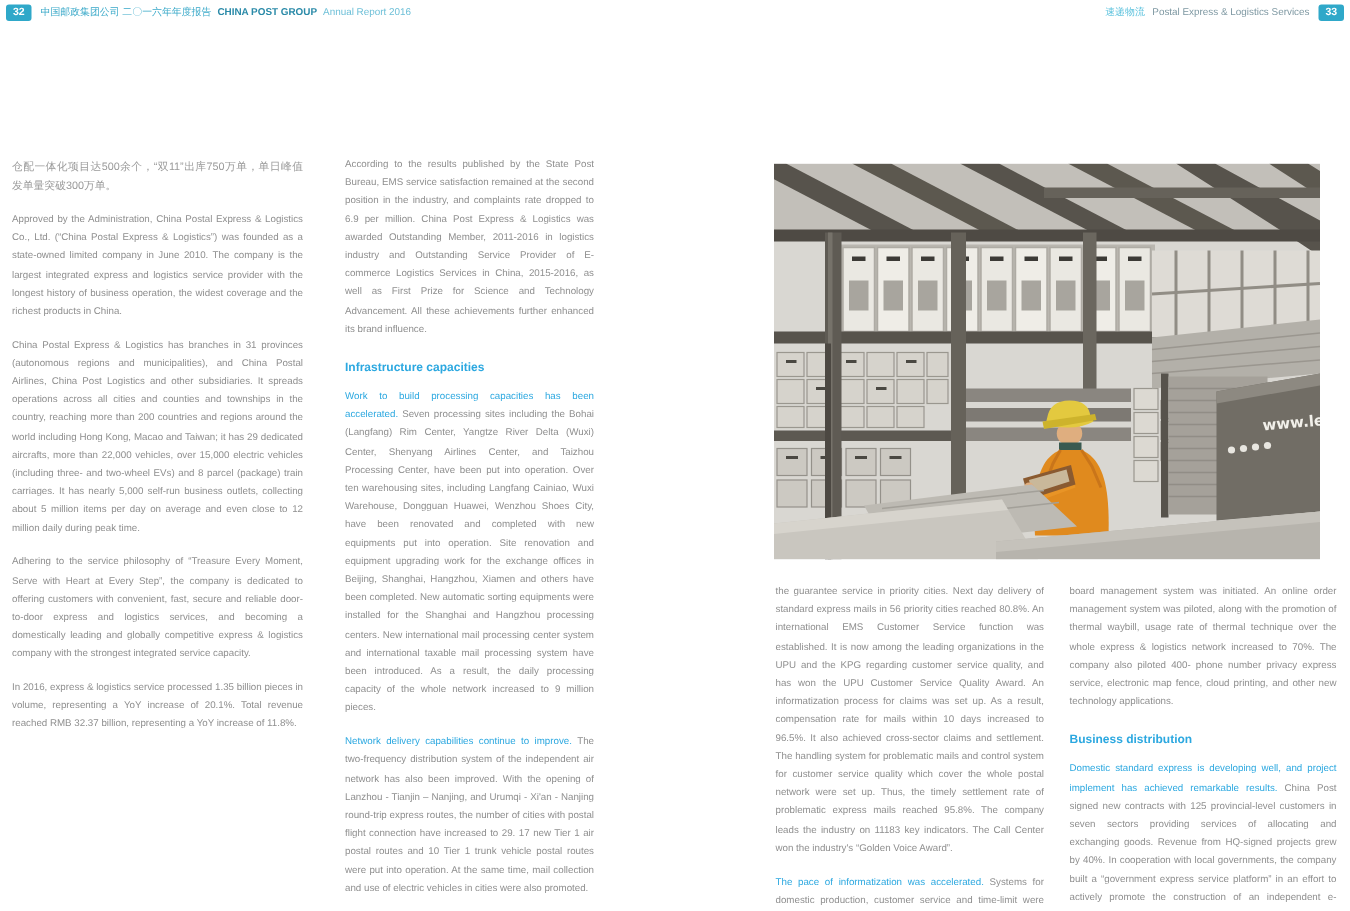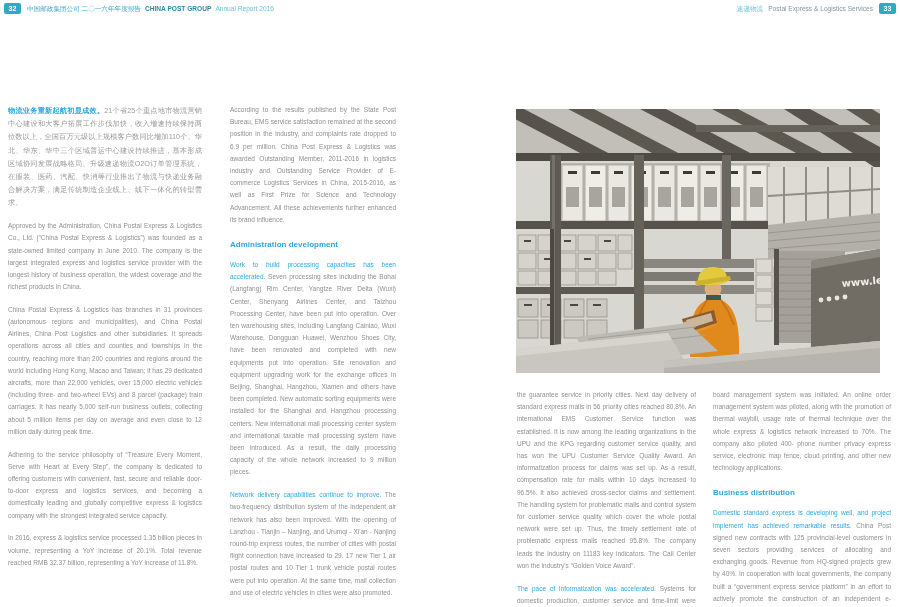--- a/index.html
+++ b/index.html
@@ -43,30 +43,30 @@
 
 <div class="hdr hdr-left">
   <span class="pg-badge">32</span><span class="hdr-zh">中国邮政集团公司 二〇一六年年度报告</span><span class="hdr-en-b">CHINA POST GROUP</span><span class="hdr-en-l">Annual Report 2016</span>
 </div>
 
 <div class="hdr hdr-right">
   <span class="hdr-sec-zh">速递物流</span><span class="hdr-sec-en">Postal Express &amp; Logistics Services</span><span class="pg-badge">33</span>
 </div>
 
 <div class="col col1">
-  <p class="zh"><span class="lead-zh">物流业务重新起航初显成效。</span><span>21个省25个重点地市物流营销中心建设和大客户拓展工作步伐加快，收入增速持续保持两位数以上，全国百万元级以上规模客户数同比增加110个。华北、华东、华中三个区域普运中心建设持续推进，基本形成区域协同发展战略格局。升级速递物流O2O订单管理系统，在服装、医药、汽配、快消等行业推出了物流与快递业务融合解决方案，满足传统制造企业线上、线下一体化的转型需求。</span></p>
+  <p class="zh">仓配一体化项目达500余个，“双11”出库750万单，单日峰值发单量突破300万单。</p>
   <p>Approved by the Administration, China Postal Express &amp; Logistics Co., Ltd. (“China Postal Express &amp; Logistics”) was founded as a state-owned limited company in June 2010. The company is the largest integrated express and logistics service provider with the longest history of business operation, the widest coverage and the richest products in China.</p>
   <p>China Postal Express &amp; Logistics has branches in 31 provinces (autonomous regions and municipalities), and China Postal Airlines, China Post Logistics and other subsidiaries. It spreads operations across all cities and counties and townships in the country, reaching more than 200 countries and regions around the world including Hong Kong, Macao and Taiwan; it has 29 dedicated aircrafts, more than 22,000 vehicles, over 15,000 electric vehicles (including three- and two-wheel EVs) and 8 parcel (package) train carriages. It has nearly 5,000 self-run business outlets, collecting about 5 million items per day on average and even close to 12 million daily during peak time.</p>
   <p>Adhering to the service philosophy of “Treasure Every Moment, Serve with Heart at Every Step”, the company is dedicated to offering customers with convenient, fast, secure and reliable door-to-door express and logistics services, and becoming a domestically leading and globally competitive express &amp; logistics company with the strongest integrated service capacity.</p>
   <p>In 2016, express &amp; logistics service processed 1.35 billion pieces in volume, representing a YoY increase of 20.1%. Total revenue reached RMB 32.37 billion, representing a YoY increase of 11.8%.</p>
 </div>
 
 <div class="col col2">
   <p>According to the results published by the State Post Bureau, EMS service satisfaction remained at the second position in the industry, and complaints rate dropped to 6.9 per million. China Post Express &amp; Logistics was awarded Outstanding Member, 2011-2016 in logistics industry and Outstanding Service Provider of E-commerce Logistics Services in China, 2015-2016, as well as First Prize for Science and Technology Advancement. All these achievements further enhanced its brand influence.</p>
-  <h3 class="subhead">Administration development</h3>
+  <h3 class="subhead">Infrastructure capacities</h3>
   <p><span class="lead">Work to build processing capacities has been accelerated.</span> <span>Seven processing sites including the Bohai (Langfang) Rim Center, Yangtze River Delta (Wuxi) Center, Shenyang Airlines Center, and Taizhou Processing Center, have been put into operation. Over ten warehousing sites, including Langfang Cainiao, Wuxi Warehouse, Dongguan Huawei, Wenzhou Shoes City, have been renovated and completed with new equipments put into operation. Site renovation and equipment upgrading work for the exchange offices in Beijing, Shanghai, Hangzhou, Xiamen and others have been completed. New automatic sorting equipments were installed for the Shanghai and Hangzhou processing centers. New international mail processing center system and international taxable mail processing system have been introduced. As a result, the daily processing capacity of the whole network increased to 9 million pieces.</span></p>
   <p><span class="lead">Network delivery capabilities continue to improve.</span> <span>The two-frequency distribution system of the independent air network has also been improved. With the opening of Lanzhou - Tianjin – Nanjing, and Urumqi - Xi'an - Nanjing round-trip express routes, the number of cities with postal flight connection have increased to 29. 17 new Tier 1 air postal routes and 10 Tier 1 trunk vehicle postal routes were put into operation. At the same time, mail collection and use of electric vehicles in cities were also promoted.</span></p>
 
 </div>
 
 <div class="photo">
   <svg viewBox="0 0 364 264" width="364" height="264" xmlns="http://www.w3.org/2000/svg">
     <rect width="364" height="264" fill="#d9d7d2"></rect>
 
     <g>

